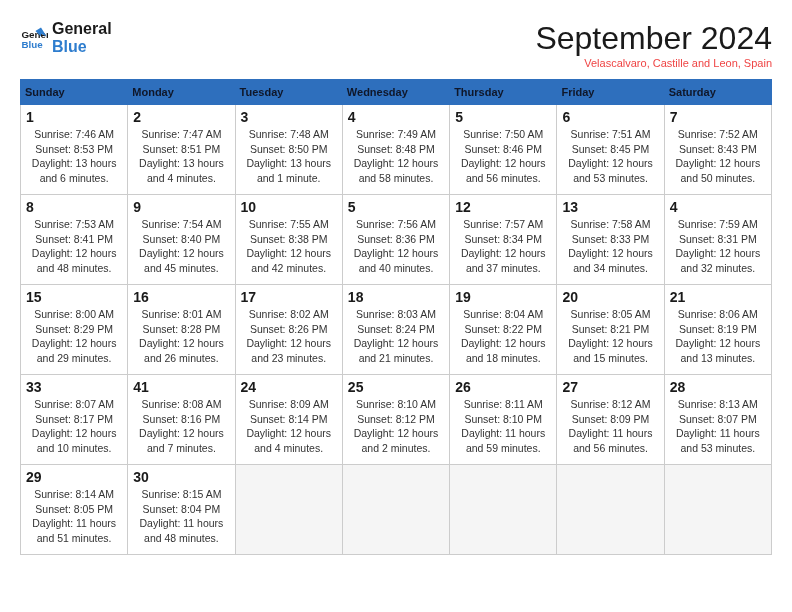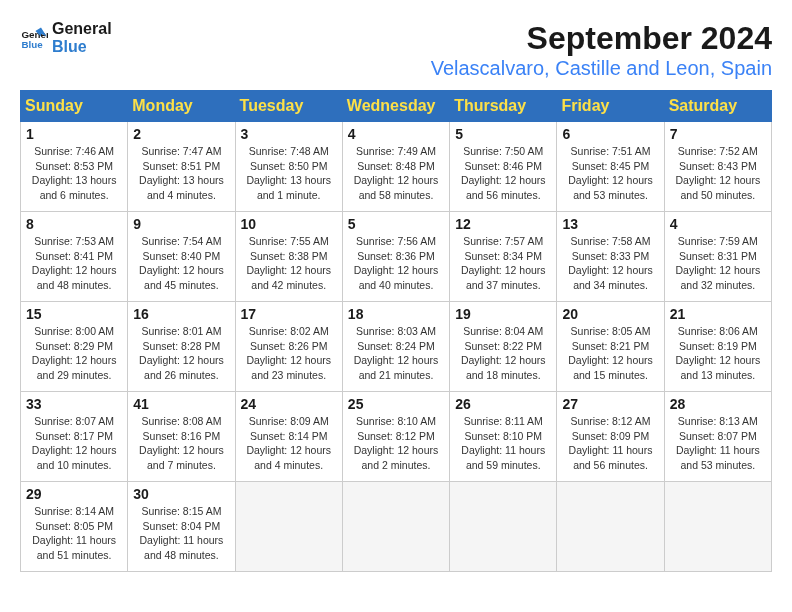--- a/index.html
+++ b/index.html
@@ -23,38 +23,38 @@
     }
     .logo-icon {
       width: 28px;
       height: 28px;
     }
     .title-area {
       text-align: right;
     }
     .month-title {
       font-size: 32px;
-      font-weight: bold;
+      font-weight: normal;
       color: #1a1a1a;
     }
     .location-subtitle {
-      font-size: 20px;
-      color: #3b82f6;
+      font-size: 11px;
+      color: #ef4444;
     }
     .calendar {
       width: 100%;
       border-collapse: collapse;
       font-size: 11px;
     }
     .calendar th {
       background-color: #2e6fbd;
-      color: #fde047;
+      color: #0f172a;
       padding: 6px 4px;
       text-align: left;
-      font-size: 16px;
+      font-size: 11px;
       font-weight: bold;
       border: 1px solid #2e6fbd;
     }
     .calendar td {
       border: 1px solid #ccc;
       vertical-align: top;
       padding: 4px 5px;
       width: 107px;
       height: 90px;
       background: #fff;

